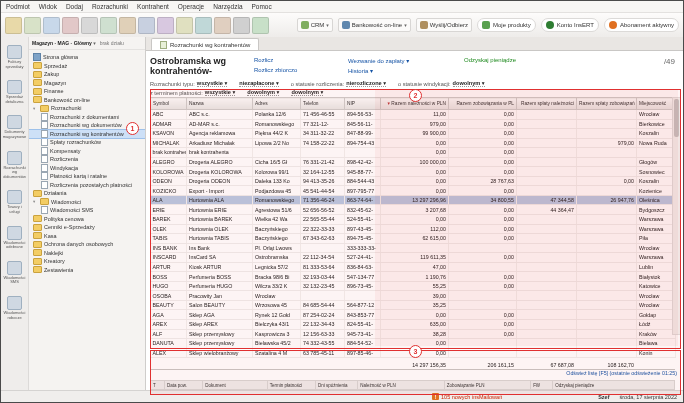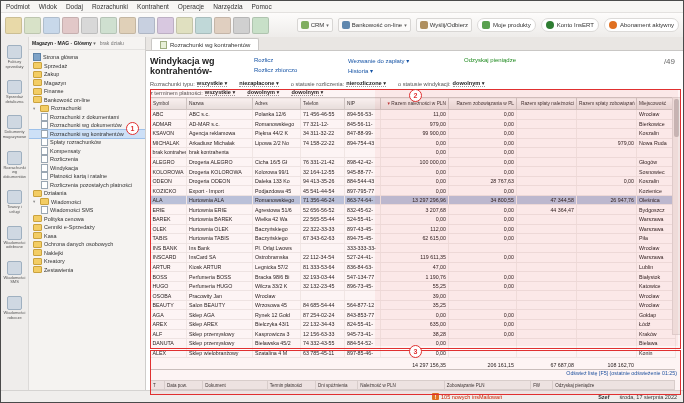--- a/index.html
+++ b/index.html
@@ -334,21 +334,21 @@
 
     <div class="main">
       <div class="tabbar">
         <div class="tab">
           <span class="tab-ic"></span>
           <span>Rozrachunki wg kontrahentów</span>
         </div>
       </div>
       <div class="panel">
         <div class="head">
-          <div class="title">Windykacja wg kontrahentów-</div>
+          <div class="title">Ostrobramska wg kontrahentów-</div>
           <div class="links">
             <div class="links-row" id="linksRow1">
                 <span class="link">Rozlicz</span>
                 <span class="link">Wezwanie do zapłaty ▾</span>
                 <span class="link green">Odzyskaj pieniądze</span>
               </div>
             <div class="links-row" id="linksRow2">
                 <span class="link">Rozlicz zbiorczo</span>
                 <span class="link">Historia ▾</span>
               </div>

